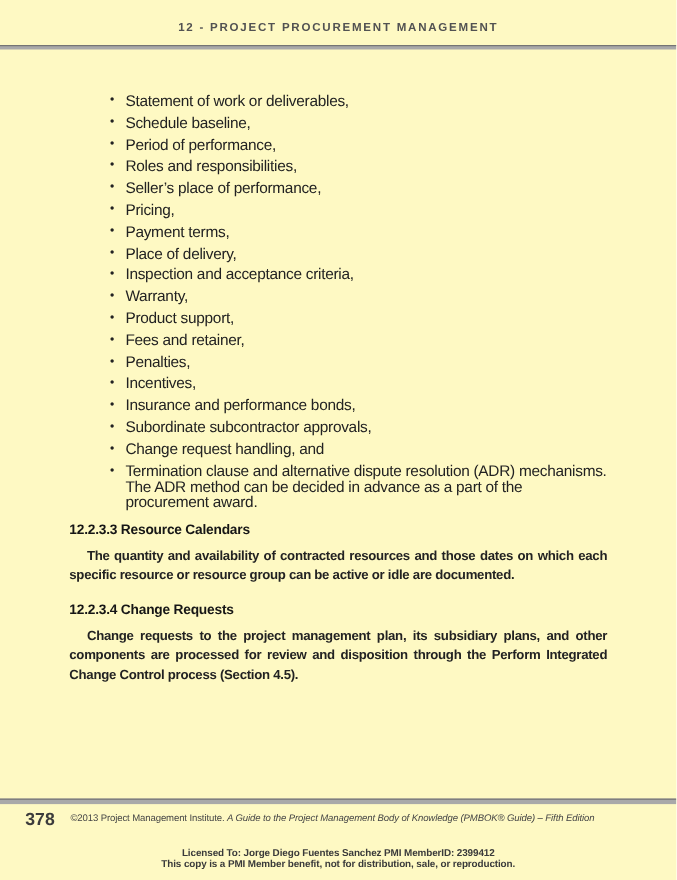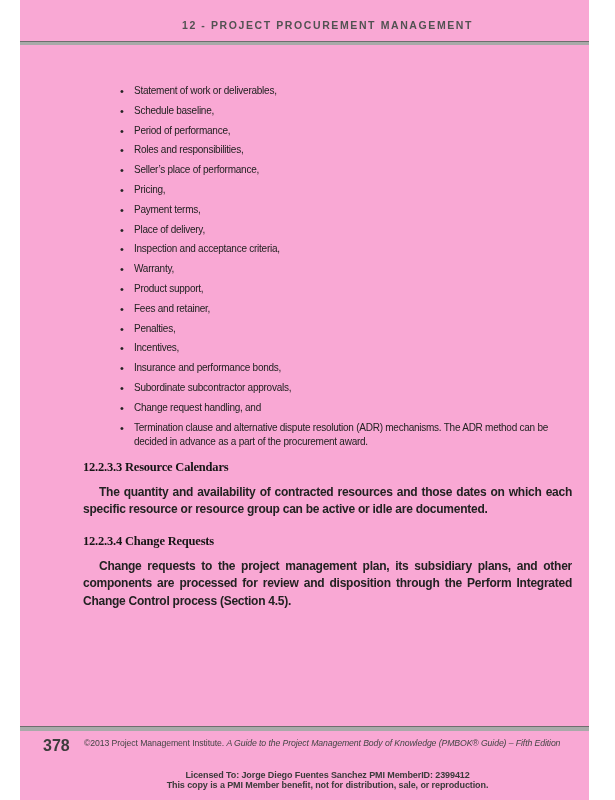--- a/index.html
+++ b/index.html
@@ -1,61 +1,59 @@
 <!DOCTYPE html>
 <html><head>
 <meta charset="utf-8">
 <style>
   html,body{margin:0;padding:0;background:#ffffff;}
   .page{
     position:relative;
-    width:569px;height:800px;
-    background:#f9a8d4;
+    width:615px;height:800px;
+    background:#fef9c3;
     font-family:"Liberation Sans","DejaVu Sans",sans-serif;
     color:#2a2a2a;
     overflow:hidden;
-    margin-left:20px;
   }
   
   .running-header{
     position:absolute;top:19px;left:0;width:615px;
     text-align:center;
     font-size:10.5px;font-weight:bold;
     letter-spacing:1.6px;
     color:#525252;
   }
   .header-rule{
     position:absolute;top:41px;left:0;width:615px;height:3px;
     background:#a9a9a9;border-top:1.5px solid #6e6e6e;
   }
   
   .content{
     position:absolute;left:63px;top:84px;width:489px;
   }
   ul.bullet-list{
     margin:0;padding:0;list-style:none;
-    font-size:10px;letter-spacing:-0.25px;
+    font-size:14px;letter-spacing:-0.25px;
   }
   ul.bullet-list li{
     position:relative;
     padding-left:51px;
     line-height:14px;
     margin-bottom:5.8px;
     color:#222222;
   }
   ul.bullet-list li::before{
     content:"\2022";
     position:absolute;left:37px;top:0;
     font-size:11px;color:#222222;
   }
   .section-heading{
     margin:0;
     font-size:12.5px;font-weight:bold;color:#161616;
     letter-spacing:-0.2px;
-    font-family:Liberation Serif, serif;
   }
   .heading-1{margin-top:11px;}
   .heading-2{margin-top:15px;}
   .body-paragraph{
     margin:9px 0 0 0;
     font-size:12px;line-height:17.5px;
     letter-spacing:-0.25px;
     text-align:justify;
     text-indent:16px;
     color:#222222;

